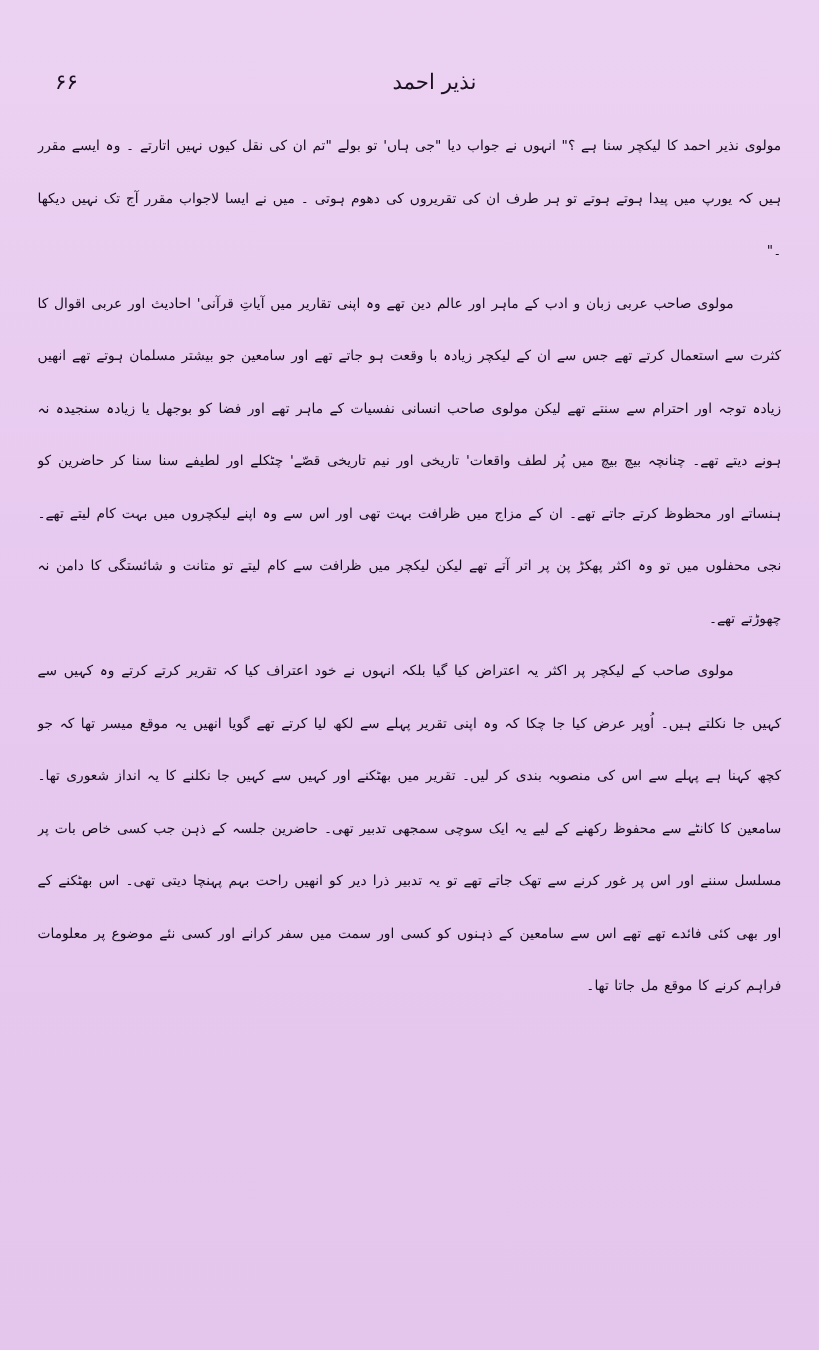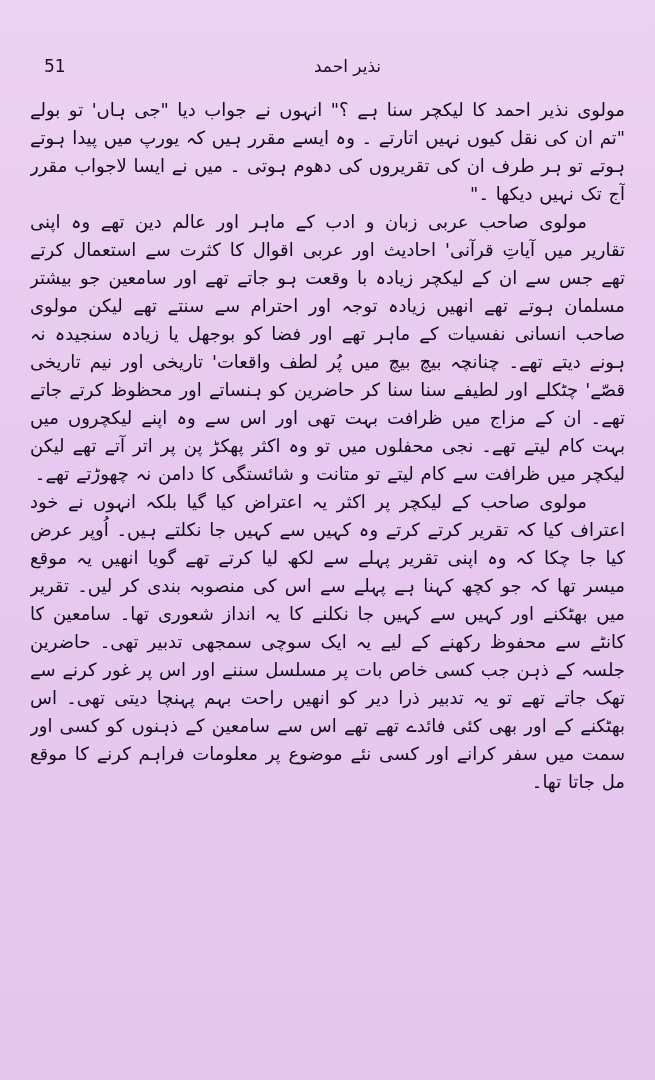--- a/index.html
+++ b/index.html
@@ -54,22 +54,22 @@
     position: absolute;
     top: 96px;
     left: 30px;
     right: 30px;
     bottom: 80px;
     direction: rtl;
     text-align: justify;
     text-align-last: right;
     color: #140a1c;
     font-family: "DejaVu Sans", sans-serif;
-    font-size: 18px;
-    line-height: 28px;
+    font-size: 11px;
+    line-height: 42px;
     overflow: hidden;
   }
   .para {
     margin: 0 0 0 0;
     text-indent: 38px;
     direction: rtl;
     text-align: justify;
     word-spacing: 1px;
   }
   .para.first {
@@ -83,21 +83,21 @@
     height: 70px;
   }
 </style>
 </head>
 <body>
 
 <div class="page">
 
   <div class="page-header">
     <div class="book-title">نذیر احمد</div>
-    <div class="page-number">51</div>
+    <div class="page-number">۶۶</div>
   </div>
 
   <div class="body-text">
     <p class="para first">مولوی نذیر احمد کا لیکچر سنا ہے ؟" انہوں نے جواب دیا "جی ہاں' تو بولے "تم ان کی نقل کیوں نہیں اتارتے ۔ وہ ایسے مقرر ہیں کہ یورپ میں پیدا ہوتے ہوتے تو ہر طرف ان کی تقریروں کی دھوم ہوتی ۔ میں نے ایسا لاجواب مقرر آج تک نہیں دیکھا ۔"</p>
     <p class="para">مولوی صاحب عربی زبان و ادب کے ماہر اور عالم دین تھے وہ اپنی تقاریر میں آیاتِ قرآنی' احادیث اور عربی اقوال کا کثرت سے استعمال کرتے تھے جس سے ان کے لیکچر زیادہ با وقعت ہو جاتے تھے اور سامعین جو بیشتر مسلمان ہوتے تھے انھیں زیادہ توجہ اور احترام سے سنتے تھے لیکن مولوی صاحب انسانی نفسیات کے ماہر تھے اور فضا کو بوجھل یا زیادہ سنجیدہ نہ ہونے دیتے تھے۔ چنانچہ بیچ بیچ میں پُر لطف واقعات' تاریخی اور نیم تاریخی قصّے' چٹکلے اور لطیفے سنا سنا کر حاضرین کو ہنساتے اور محظوظ کرتے جاتے تھے۔ ان کے مزاج میں ظرافت بہت تھی اور اس سے وہ اپنے لیکچروں میں بہت کام لیتے تھے۔ نجی محفلوں میں تو وہ اکثر پھکڑ پن پر اتر آتے تھے لیکن لیکچر میں ظرافت سے کام لیتے تو متانت و شائستگی کا دامن نہ چھوڑتے تھے۔</p>
     <p class="para">مولوی صاحب کے لیکچر پر اکثر یہ اعتراض کیا گیا بلکہ انہوں نے خود اعتراف کیا کہ تقریر کرتے کرتے وہ کہیں سے کہیں جا نکلتے ہیں۔ اُوپر عرض کیا جا چکا کہ وہ اپنی تقریر پہلے سے لکھ لیا کرتے تھے گویا انھیں یہ موقع میسر تھا کہ جو کچھ کہنا ہے پہلے سے اس کی منصوبہ بندی کر لیں۔ تقریر میں بھٹکنے اور کہیں سے کہیں جا نکلنے کا یہ انداز شعوری تھا۔ سامعین کا کانٹے سے محفوظ رکھنے کے لیے یہ ایک سوچی سمجھی تدبیر تھی۔ حاضرین جلسہ کے ذہن جب کسی خاص بات پر مسلسل سننے اور اس پر غور کرنے سے تھک جاتے تھے تو یہ تدبیر ذرا دیر کو انھیں راحت بہم پہنچا دیتی تھی۔ اس بھٹکنے کے اور بھی کئی فائدے تھے تھے اس سے سامعین کے ذہنوں کو کسی اور سمت میں سفر کرانے اور کسی نئے موضوع پر معلومات فراہم کرنے کا موقع مل جاتا تھا۔</p>
   </div>
 
   <div class="footer-space"></div>
 </div>

